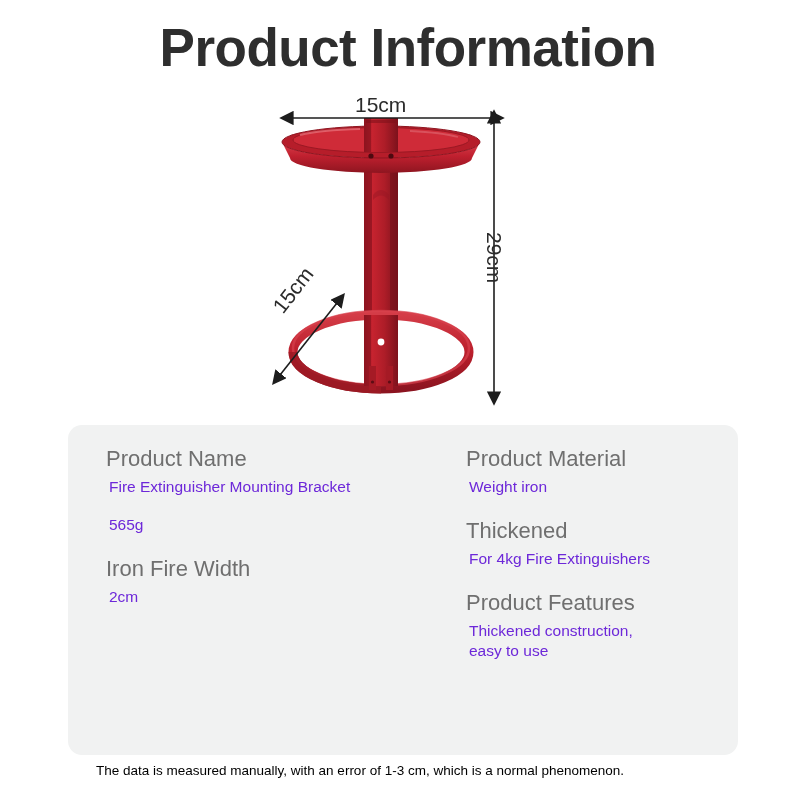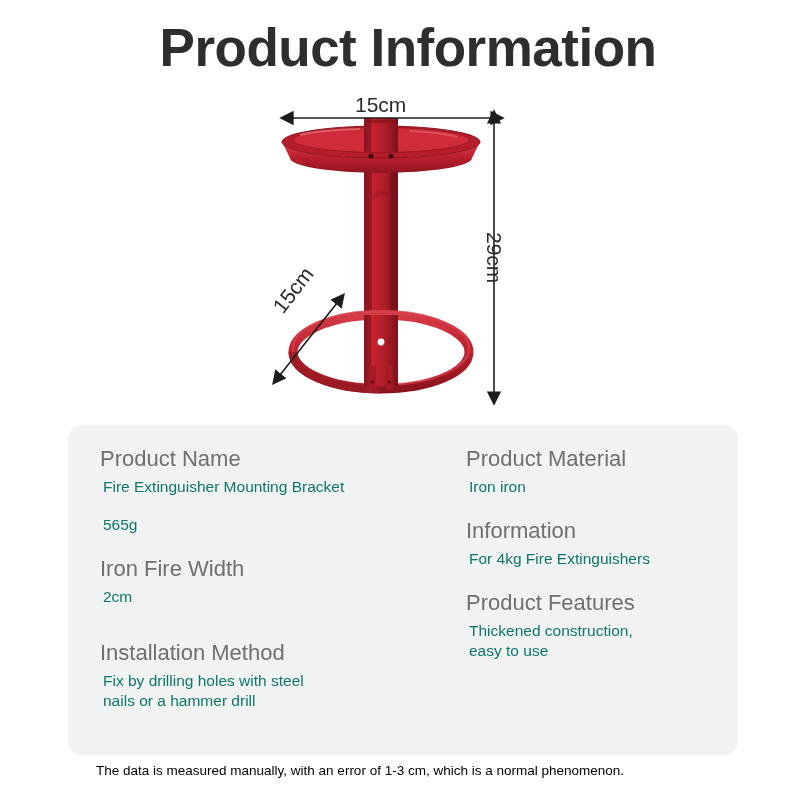--- a/index.html
+++ b/index.html
@@ -77,32 +77,32 @@
     top: 425px;
     width: 670px;
     height: 330px;
     background: #f1f2f2;
     border-radius: 14px;
   }
   .spec-col {
     position: absolute;
     top: 18px;
   }
-  #spec-col-left  { left: 32px;  width: 350px; }
+  #spec-col-left  { left: 38px;  width: 350px; }
   #spec-col-right { left: 398px; width: 280px; }
 
   .spec-item { margin-bottom: 18px; }
   .spec-label {
     color: #6f6f6f;
     font-size: 22px;
     line-height: 32px;
     font-weight: normal;
   }
   .spec-value {
-    color: #0f766e;
+    color: #6d28d9;
     font-size: 15.5px;
     line-height: 20px;
     margin-top: 2px;
     padding-left: 3px;
     white-space: pre-line;
   }
 
   #install-item { margin-top: 30px; }
 
   
@@ -217,37 +217,32 @@
 
       <div class="spec-item">
         <div class="spec-value">565g</div>
       </div>
 
       <div class="spec-item">
         <div class="spec-label">Iron Fire Width</div>
         <div class="spec-value">2cm</div>
       </div>
 
-      <div class="spec-item" id="install-item">
-        <div class="spec-label">Installation Method</div>
-        <div class="spec-value">Fix by drilling holes with steel
-nails or a hammer drill</div>
-      </div>
 
     </div>
 
     <div class="spec-col" id="spec-col-right">
 
       <div class="spec-item">
         <div class="spec-label">Product Material</div>
-        <div class="spec-value">Iron iron</div>
-      </div>
-
-      <div class="spec-item">
-        <div class="spec-label">Information</div>
+        <div class="spec-value">Weight iron</div>
+      </div>
+
+      <div class="spec-item">
+        <div class="spec-label">Thickened</div>
         <div class="spec-value">For 4kg Fire Extinguishers</div>
       </div>
 
       <div class="spec-item">
         <div class="spec-label">Product Features</div>
         <div class="spec-value">Thickened construction,
 easy to use</div>
       </div>
 
     </div>

